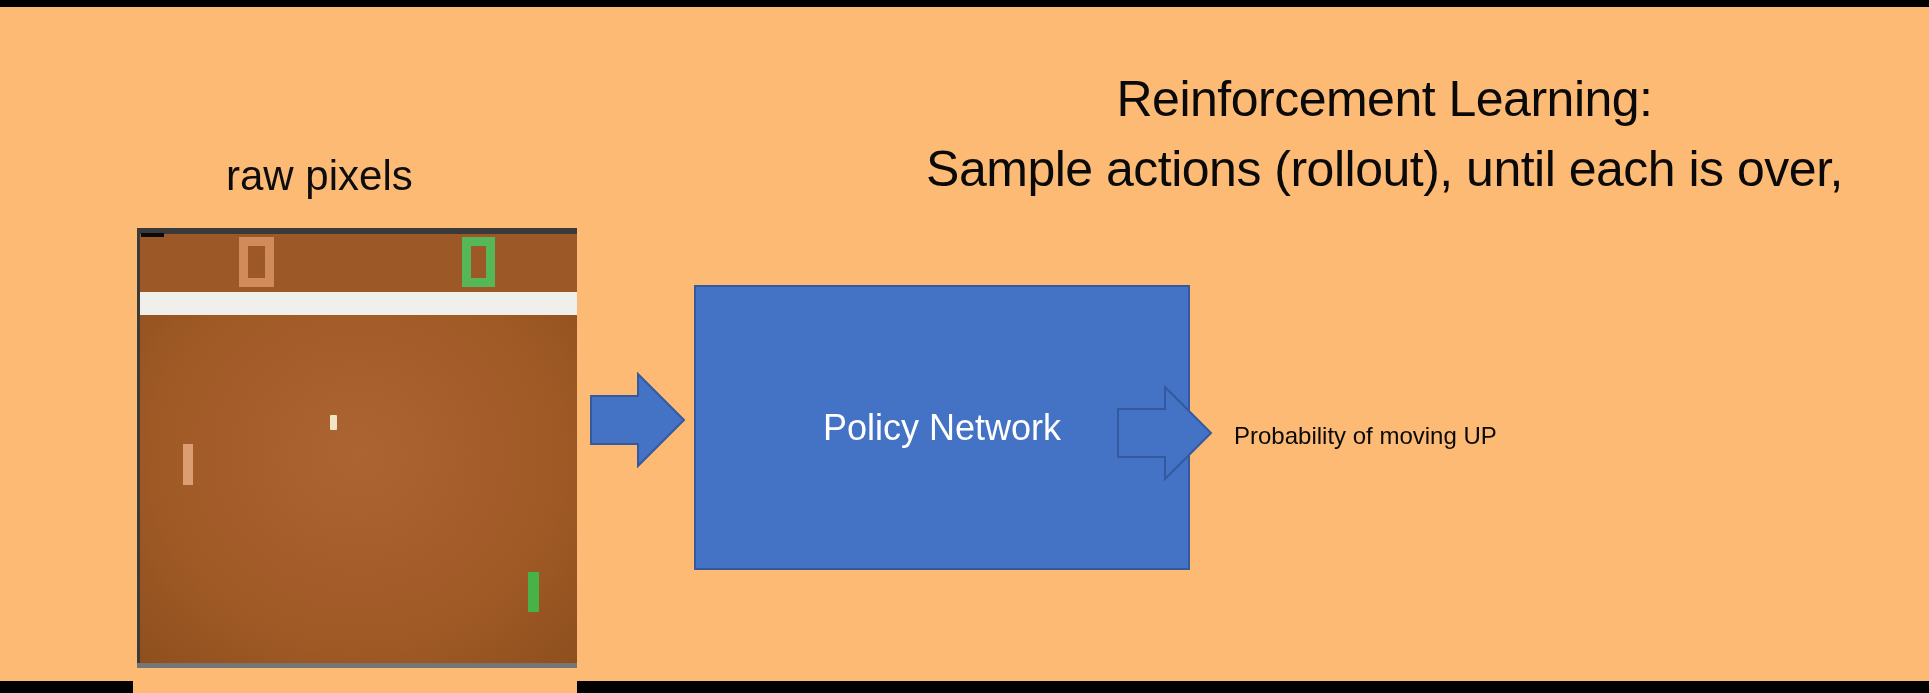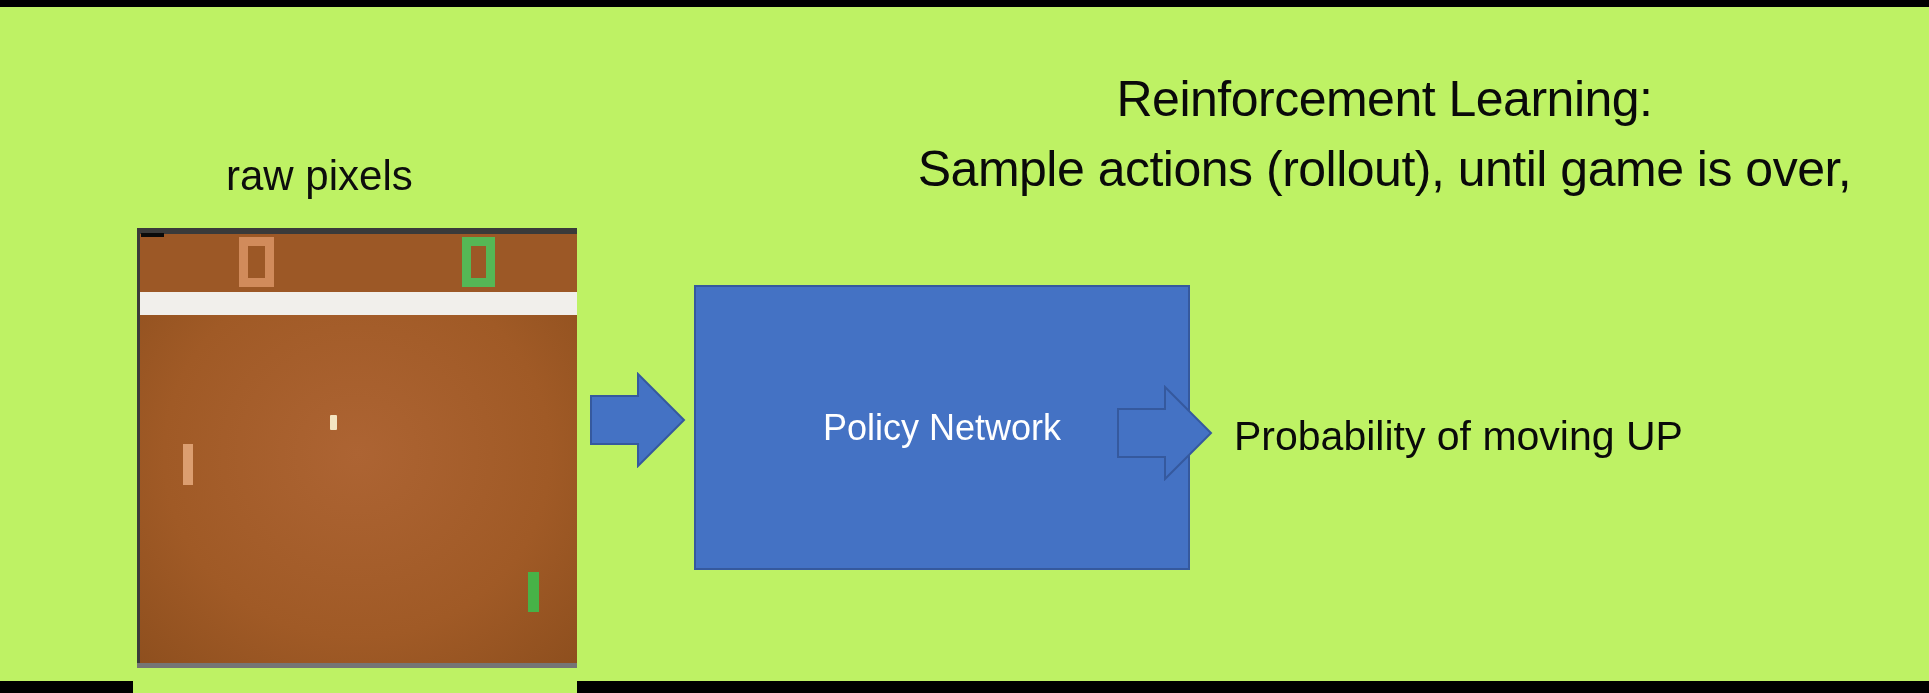--- a/index.html
+++ b/index.html
@@ -1,20 +1,20 @@
 <!DOCTYPE html>
 <html style="--accent-blue: #4472c4; --accent-blue-border: #35599e; --field-brown: #a05a26; --field-brown-light: #ad6433; --field-brown-dark: #8e4f1e; --score-area-brown: #9c5826; --white-band: #f1efeb; --frame-dark: #3a3a3a; --frame-bottom-gray: #757575; --score-left-orange: #d18b5b; --score-right-green: #55b755; --ball-cream: #f3e5c2; --paddle-left-tan: #dc9e70; --paddle-right-green: #47b247; --bar-black: #000000; --text-black: #0b0b0b;"><head>
 <meta charset="utf-8">
 <style>
   html, body { margin: 0; padding: 0; background: #ffffff; }
   .slide {
     position: relative;
     width: 1929px;
     height: 693px;
-    background: #bef264;
+    background: #fdba74;
     overflow: hidden;
     font-family: "Liberation Sans", sans-serif;
     color: var(--text-black, #0b0b0b);
   }
   .abs { position: absolute; }
 
   
   .bar { background: var(--bar-black, #000); }
   .bar-top    { left: 0; top: 0; width: 1929px; height: 7px; }
   .bar-bot-l  { left: 0; top: 681px; width: 133px; height: 12px; }
@@ -78,37 +78,37 @@
     background: var(--accent-blue, #4472c4);
     border: 2px solid var(--accent-blue-border, #35599e);
     display: flex; align-items: center; justify-content: center;
     color: #ffffff;
     font-size: 36px;
   }
 
   
   .prob-label {
     left: 1234px; top: 414px; width: 500px;
-    font-size: 41px; line-height: 44px;
+    font-size: 24px; line-height: 44px;
     color: #0a0a0a;
     white-space: nowrap;
   }
 </style>
 </head>
 <body>
 
 <div class="slide">
 
   <div class="abs bar bar-top"></div>
   <div class="abs bar bar-bot-l"></div>
   <div class="abs bar bar-bot-r"></div>
 
   <div class="abs title">
     <div>Reinforcement Learning:</div>
-    <div>Sample actions (rollout), until game is over,</div>
+    <div>Sample actions (rollout), until each is over,</div>
   </div>
 
   <div class="abs raw-pixels">raw pixels</div>
 
   <div class="abs game">
     <div class="layer g-top-border"></div>
     <div class="layer g-score-area"></div>
     <div class="layer g-white-band"></div>
     <div class="layer g-field"></div>
     <div class="layer g-bottom-border"></div>

